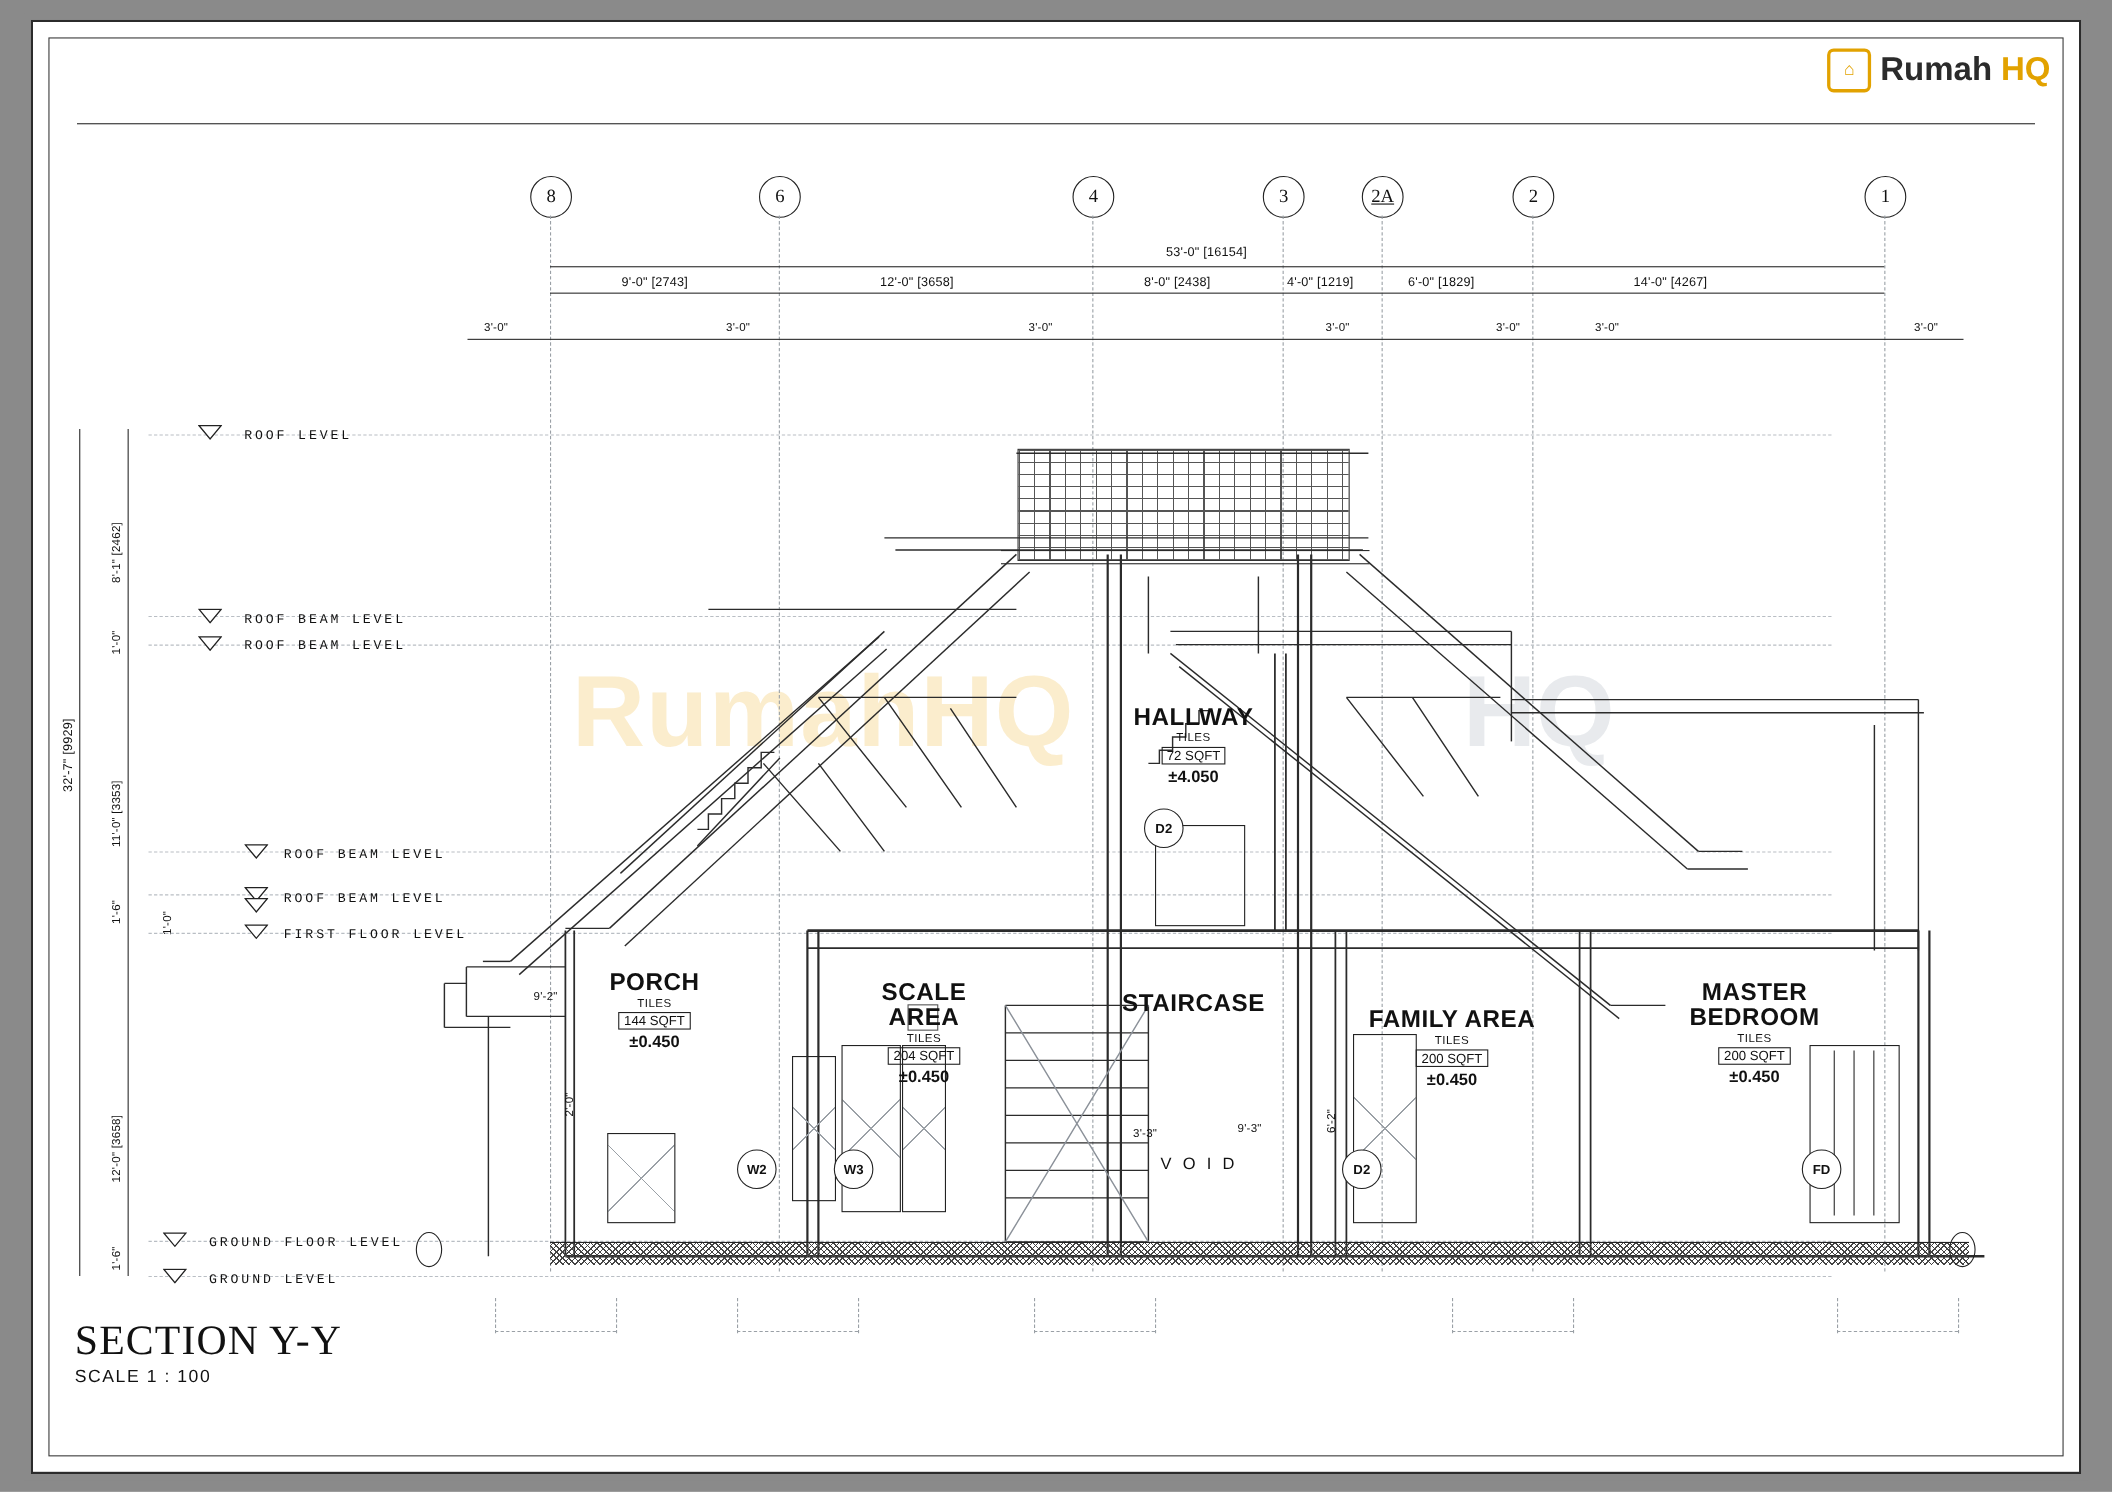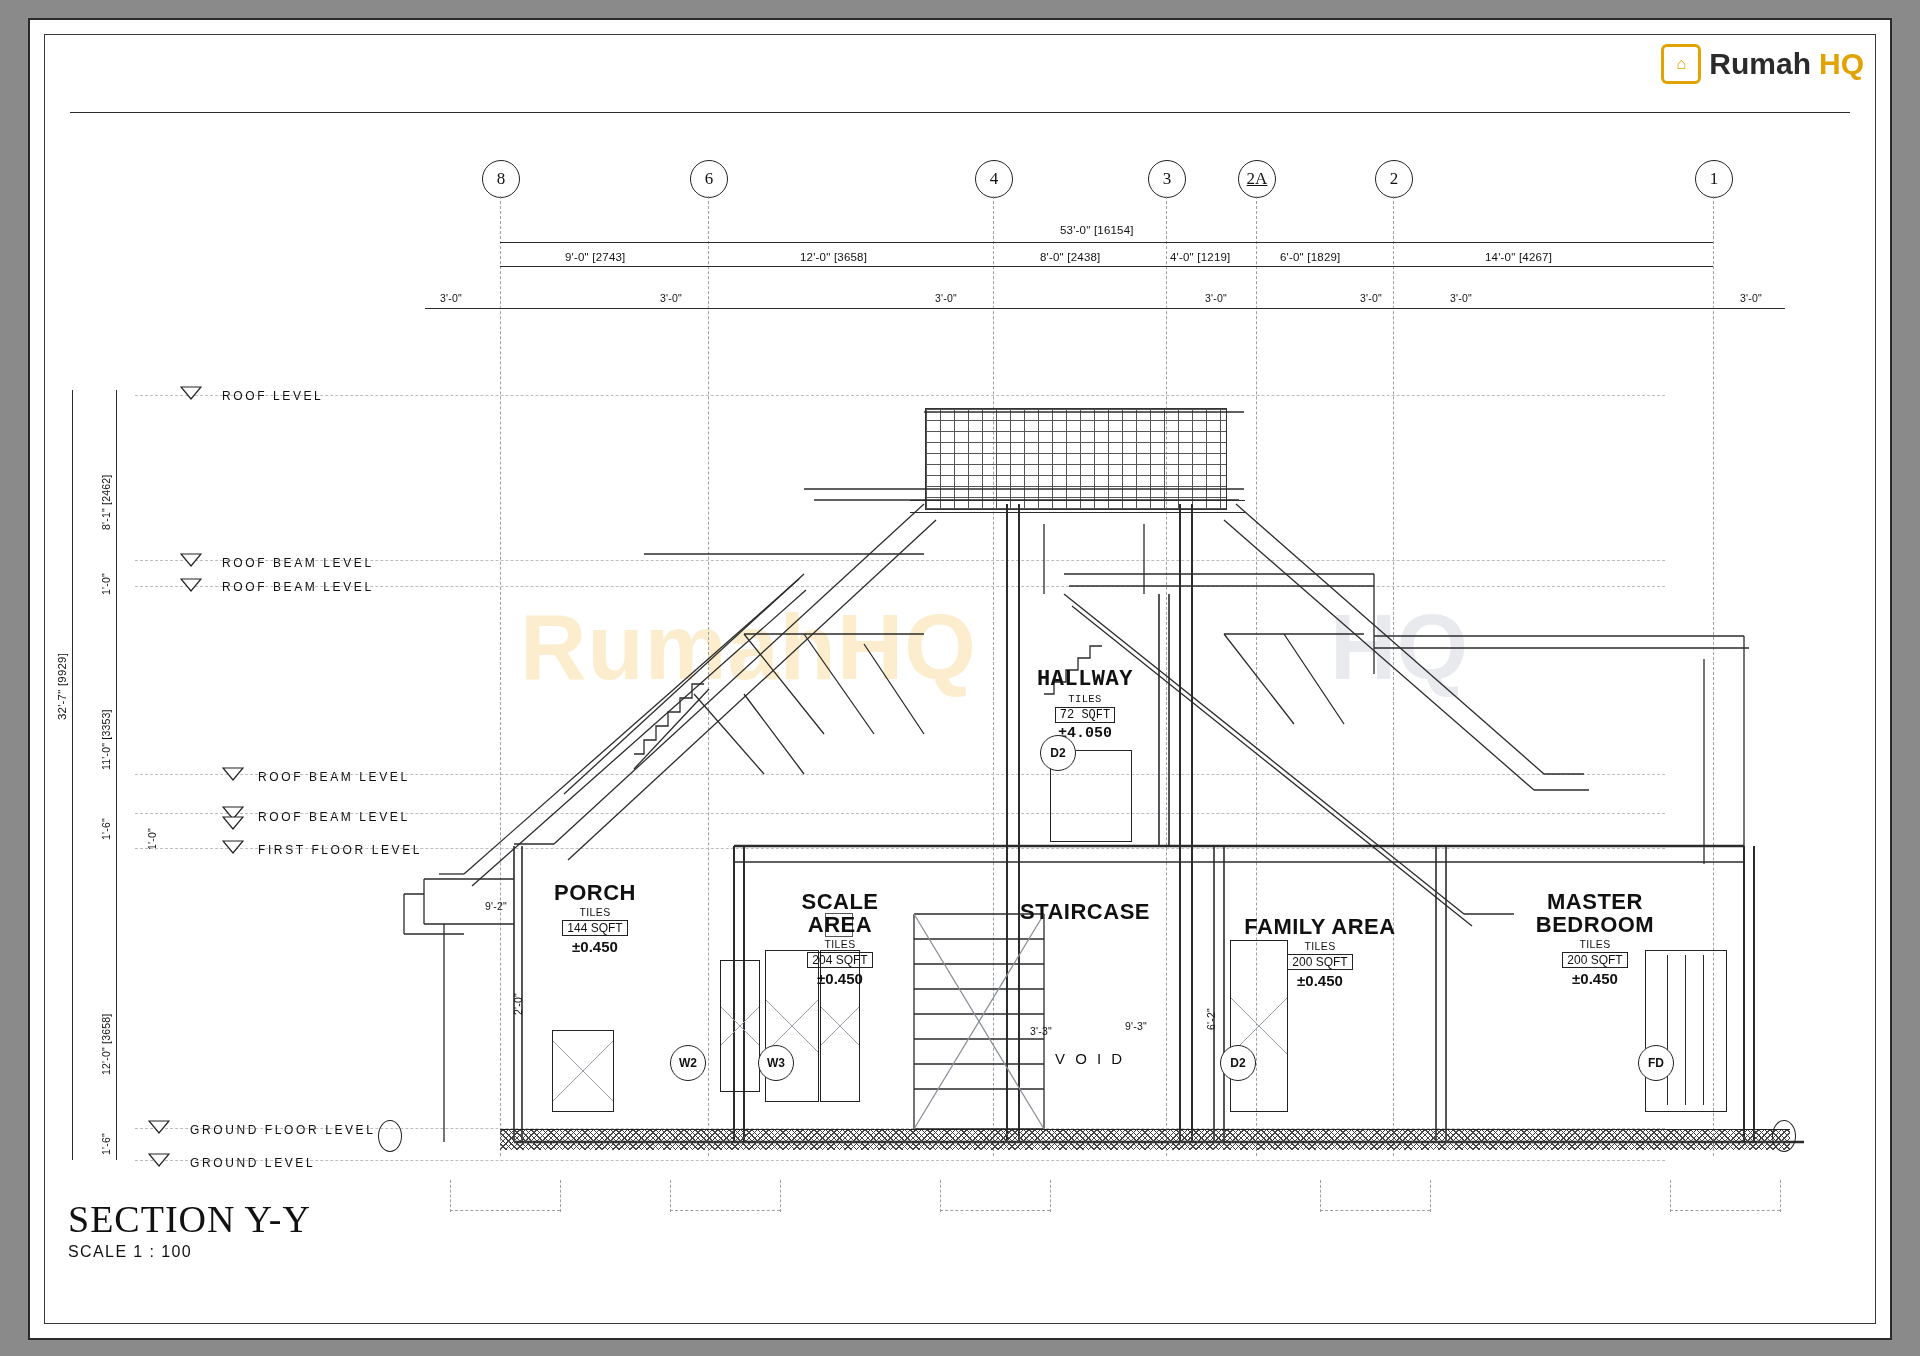--- a/index.html
+++ b/index.html
@@ -10,21 +10,21 @@
   .vline{width:1px;}
   .hline{height:1px;}
   .dash-v{position:absolute;width:0;border-left:1px dashed #9aa0a6;}
   .dash-h{position:absolute;height:0;border-top:1px dashed #9aa0a6;}
   .dk-v{position:absolute;width:0;border-left:1px solid #2b2b2b;}
   .dk-h{position:absolute;height:0;border-top:1px solid #2b2b2b;}
   .grid-bubble{position:absolute;width:36px;height:36px;border:1.4px solid #222;border-radius:50%;background:#fff;
     display:flex;align-items:center;justify-content:center;font-size:17px;color:#111;font-family:"Liberation Serif",serif;}
   .dim-txt{position:absolute;font-size:11.5px;color:#111;letter-spacing:.2px;white-space:nowrap;}
   .dim-txt.small{font-size:10.5px;}
-  .lvl{position:absolute;font-size:12px;letter-spacing:2.6px;color:#111;white-space:nowrap;}
+  .lvl{position:absolute;font-size:12px;letter-spacing:2.6px;color:#111;white-space:nowrap;font-family:Liberation Mono, monospace;}
   .room{position:absolute;text-align:center;color:#111;white-space:nowrap;}
   .room .name{font-size:22px;font-weight:700;line-height:1.05;letter-spacing:.5px;}
   .room .sub{font-size:10.5px;margin-top:2px;letter-spacing:.4px;}
   .room .area{font-size:12px;border:1px solid #222;display:inline-block;padding:0 4px;margin-top:2px;}
   .room .lev{font-size:15px;margin-top:2px;font-weight:600;}
   .tagc{position:absolute;width:34px;height:34px;border:1.3px solid #222;border-radius:50%;background:#fff;
     display:flex;align-items:center;justify-content:center;font-size:12px;font-weight:700;color:#111;}
   .title{position:absolute;left:38px;top:1177px;color:#111;}
   .title .t1{font-size:38px;letter-spacing:1px;font-family:"Liberation Serif",serif;}
   .title .t2{font-size:16px;letter-spacing:1.4px;margin-top:2px;}
@@ -277,21 +277,21 @@
   <div class="thin vline" style="left:1655px;top:935px;height:150px;"></div>
   <div class="thin vline" style="left:1673px;top:935px;height:150px;"></div>
   <div class="box2" style="left:795px;top:893px;width:26px;height:22px;"></div>
 
   <div class="dim-txt small" style="left:1000px;top:1005px;">3'-3"</div>
   <div class="dim-txt small" style="left:1095px;top:1000px;">9'-3"</div>
   <div class="dim-txt small" style="left:1175px;top:1010px;transform:rotate(-90deg);transform-origin:left top;">6'-2"</div>
   <div class="dim-txt small" style="left:482px;top:995px;transform:rotate(-90deg);transform-origin:left top;">2'-0"</div>
   <div class="dim-txt small" style="left:455px;top:880px;">9'-2"</div>
 
-  <div class="room" style="left:945px;top:648px;width:220px;font-family:Liberation Mono, monospace;">
+  <div class="room" style="left:945px;top:620px;width:220px;">
     <div class="name">HALLWAY</div>
     <div class="sub">TILES</div>
     <div><span class="area">72 SQFT</span></div>
     <div class="lev">±4.050</div>
   </div>
 
   <div class="room" style="left:720px;top:870px;width:180px;">
     <div class="name">SCALE</div>
     <div class="name">AREA</div>
     <div class="sub">TILES</div>

